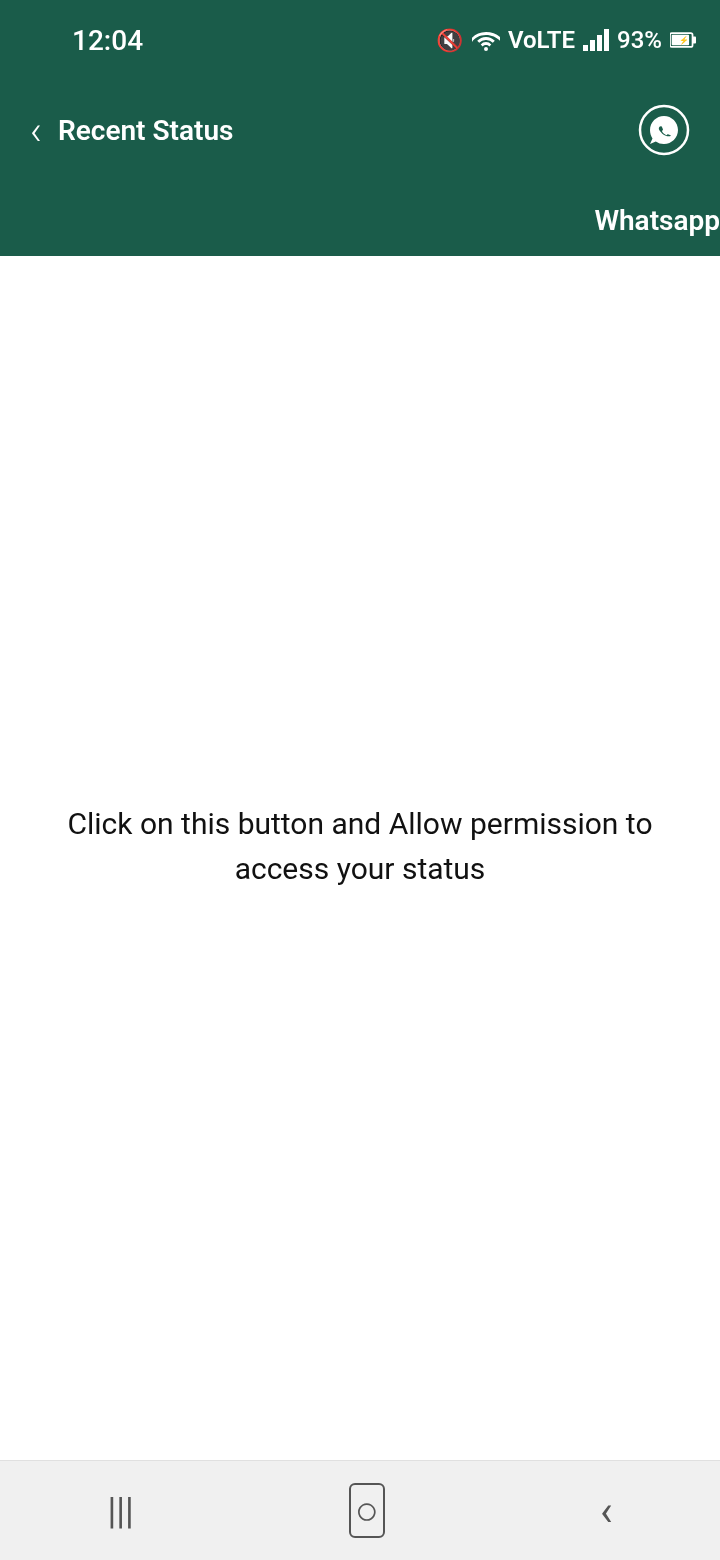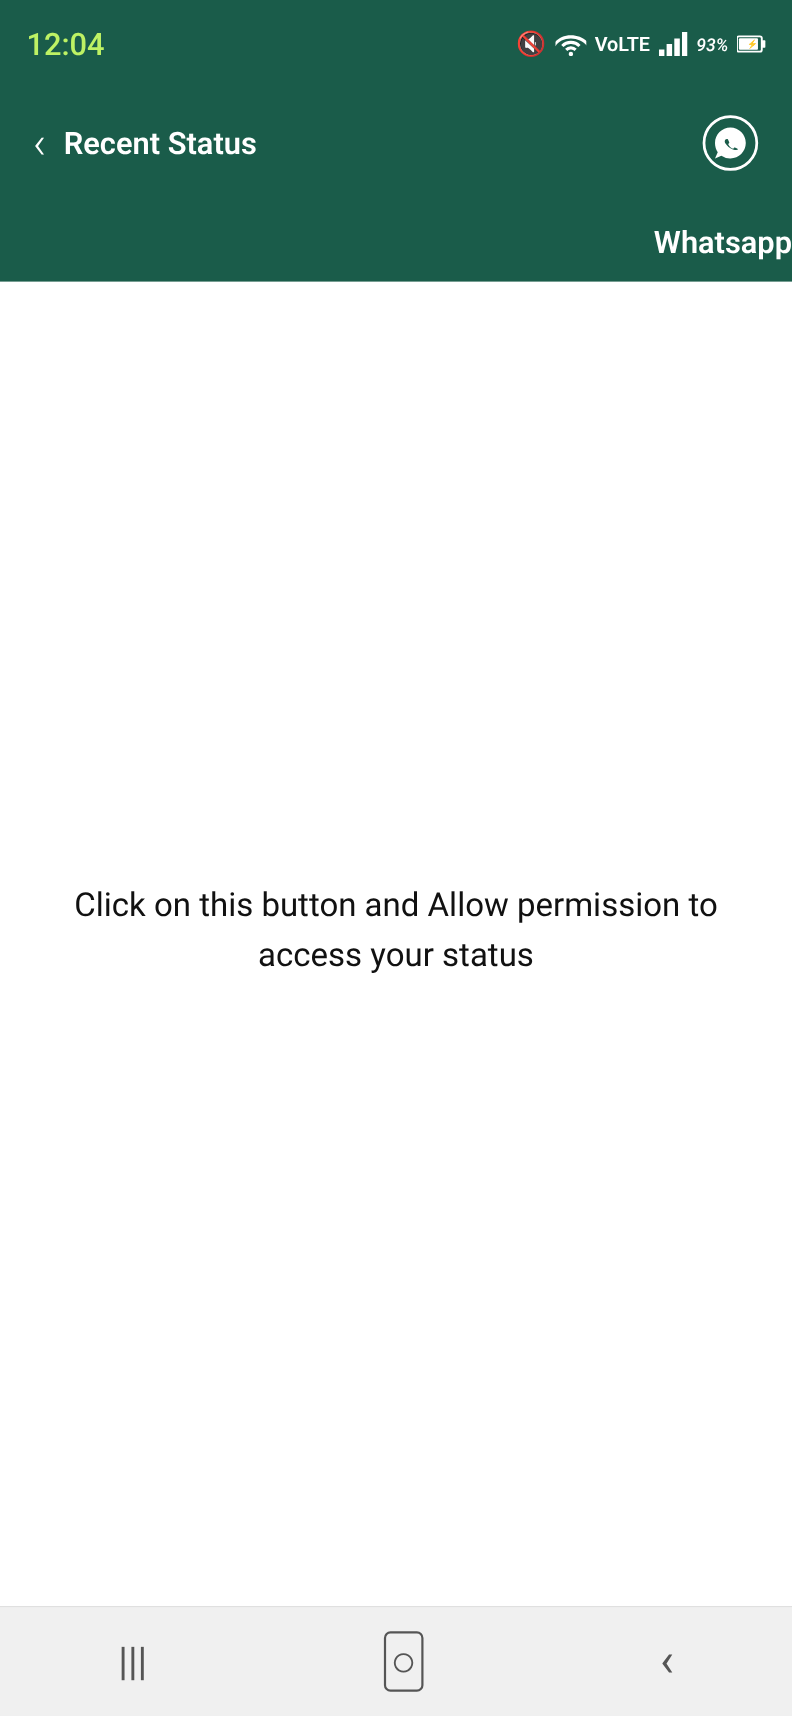--- a/index.html
+++ b/index.html
@@ -19,37 +19,37 @@
       width: 720px;
       height: 80px;
       background: #1a5c4a;
       display: flex;
       align-items: center;
       justify-content: space-between;
       padding: 0 24px;
     }
 
     .status-time {
-      color: #bef264;
+      color: #ffffff;
       font-size: 28px;
       font-weight: 500;
+      margin-left: 48px;
     }
 
     .status-icons {
       display: flex;
       align-items: center;
       gap: 8px;
       color: white;
       font-size: 22px;
     }
 
     .battery-text {
-      font-size: 16px;
+      font-size: 24px;
       font-weight: 500;
-      font-style: italic;
     }
 
     
     .title-bar {
       width: 720px;
       height: 100px;
       background: #1a5c4a;
       display: flex;
       align-items: center;
       justify-content: space-between;
@@ -164,21 +164,21 @@
 <body>
 
 <div class="status-bar">
   <span class="status-time">12:04</span>
   <div class="status-icons">
     <span style="font-size:22px;">🔇</span>
 
     <svg width="28" height="22" viewBox="0 0 28 22" fill="white">
       <path d="M14 18a2 2 0 1 1 0 4 2 2 0 0 1 0-4zm0-5a7 7 0 0 1 5.3 2.4l-2 2A4 4 0 0 0 14 16a4 4 0 0 0-3.3 1.4l-2-2A7 7 0 0 1 14 13zm0-5a12 12 0 0 1 8.8 3.8l-2 2A9 9 0 0 0 14 11a9 9 0 0 0-6.8 2.8l-2-2A12 12 0 0 1 14 8zm0-5C21 3 27.1 6 31 11l-2 2C25.6 8.8 20.1 6 14 6S2.4 8.8 0 13l-2-2C1.9 6 7 3 14 3z"></path>
     </svg>
-    <span style="font-size:18px; font-weight:600;">VoLTE</span>
+    <span style="font-size:24px; font-weight:600;">VoLTE</span>
 
     <svg width="26" height="22" viewBox="0 0 26 22" fill="white">
       <rect x="0" y="16" width="5" height="6"></rect>
       <rect x="7" y="11" width="5" height="11"></rect>
       <rect x="14" y="6" width="5" height="16"></rect>
       <rect x="21" y="0" width="5" height="22"></rect>
     </svg>
     <span class="battery-text">93%</span>
 
     <svg width="26" height="22" viewBox="0 0 30 22" fill="white">

